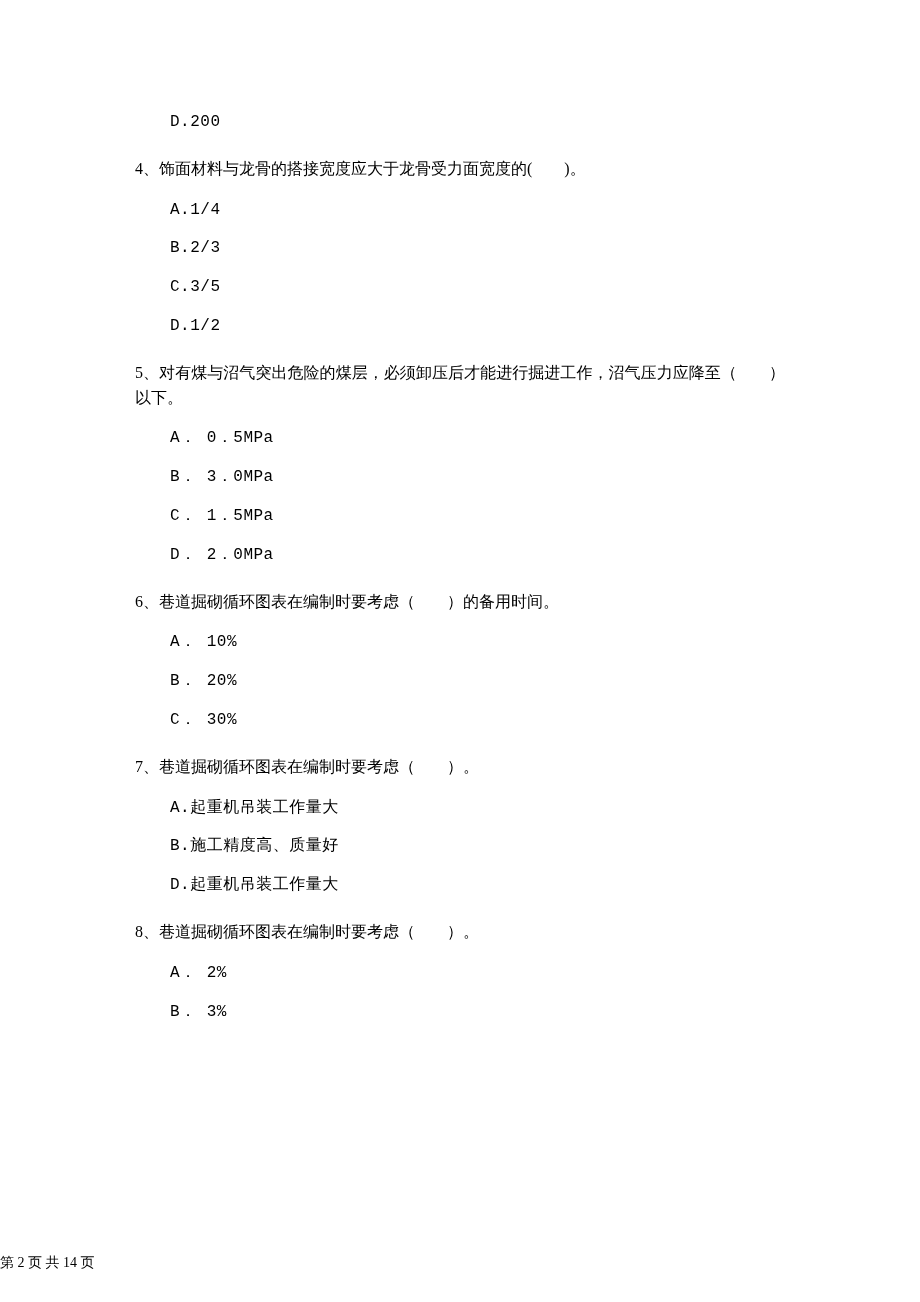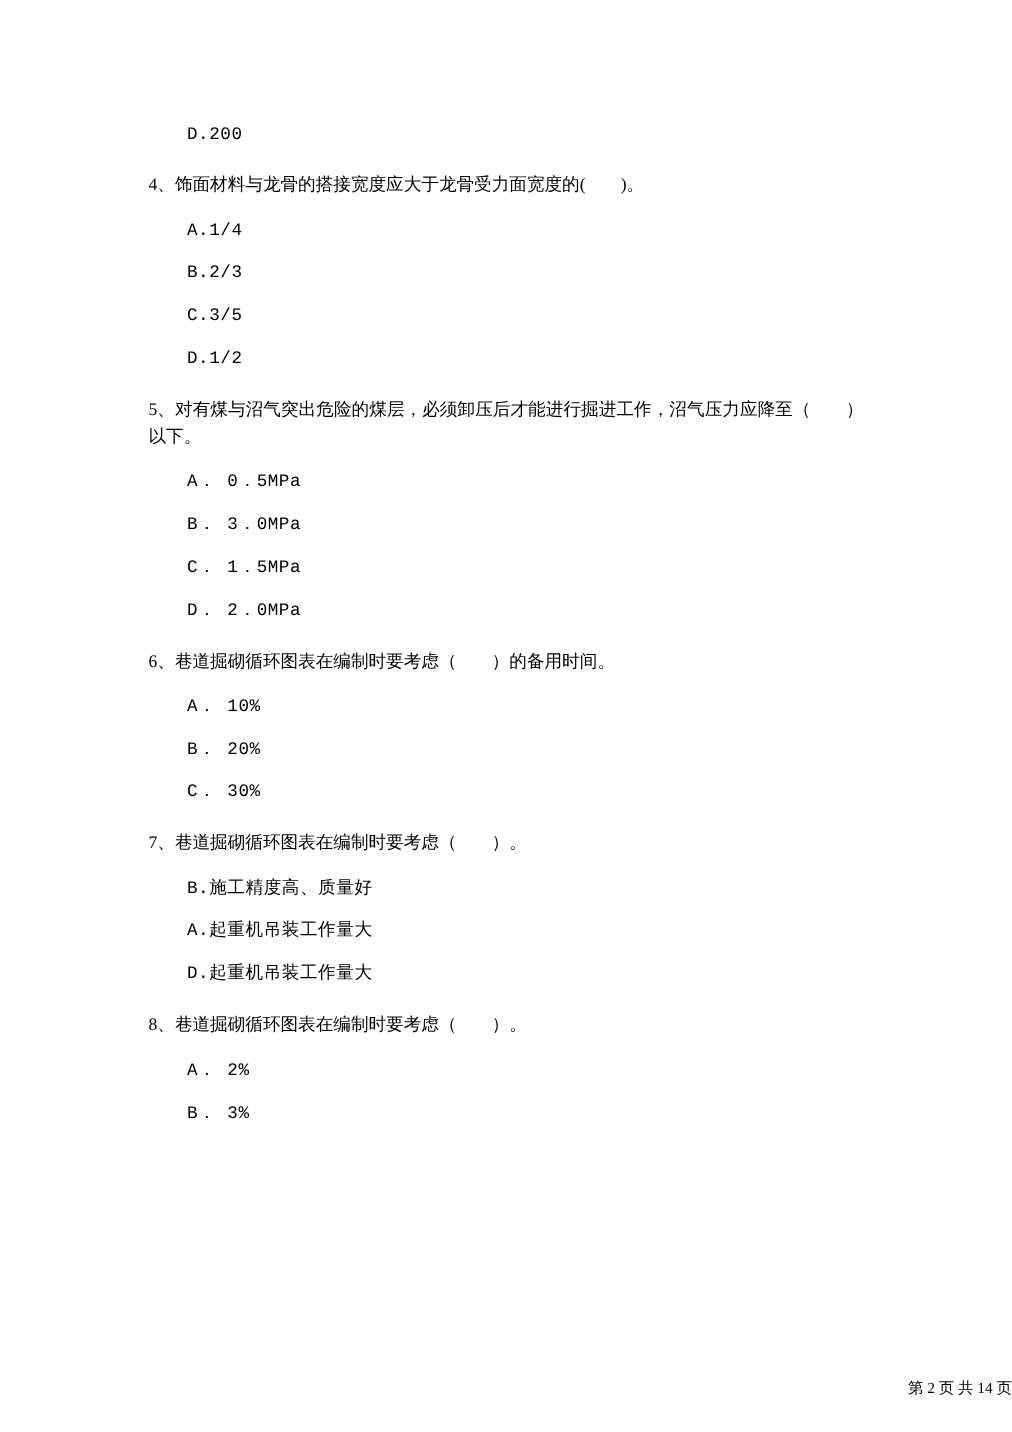--- a/index.html
+++ b/index.html
@@ -30,21 +30,21 @@
     margin-left: 35px;
     margin-bottom: 14px;
     font-family: "Courier New", "SimSun", monospace;
     letter-spacing: 0.5px;
   }
   .footer {
     position: absolute;
     bottom: 28px;
     left: 0;
     right: 0;
-    text-align: right;
+    text-align: left;
     font-size: 14px;
     font-family: "SimSun", serif;
   }
 </style>
 </head>
 <body>
 
 <div class="page">
 
   <div class="question">
@@ -77,22 +77,22 @@
     </div>
     <div class="option">A． 10%</div>
     <div class="option">B． 20%</div>
     <div class="option">C． 30%</div>
   </div>
 
   <div class="question">
     <div class="q-text">
       <span>7、</span><span>巷道掘砌循环图表在编制时要考虑（　　）。</span>
     </div>
+    <div class="option">A.起重机吊装工作量大</div>
     <div class="option">B.施工精度高、质量好</div>
-    <div class="option">A.起重机吊装工作量大</div>
     <div class="option">D.起重机吊装工作量大</div>
   </div>
 
   <div class="question">
     <div class="q-text">
       <span>8、</span><span>巷道掘砌循环图表在编制时要考虑（　　）。</span>
     </div>
     <div class="option">A． 2%</div>
     <div class="option">B． 3%</div>
   </div>

